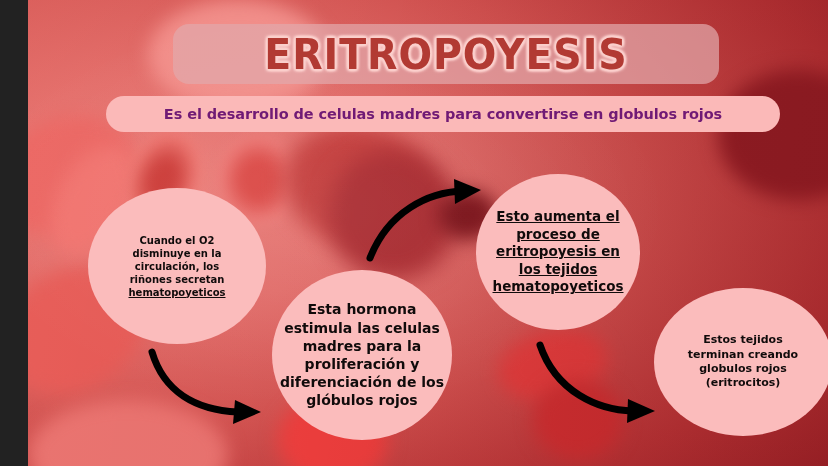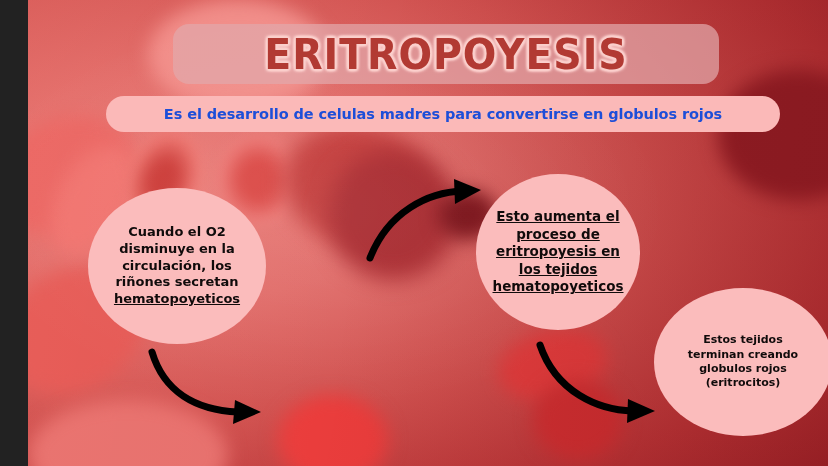--- a/index.html
+++ b/index.html
@@ -74,21 +74,21 @@
     left: 78px; top: 96px;
     width: 674px; height: 36px;
     background: #fbb9b8;
     border-radius: 18px;
     display: flex; align-items: center; justify-content: center;
   }
   .subtitle-text {
     font-family: "DejaVu Sans", sans-serif;
     font-weight: 700;
     font-size: 14.5px;
-    color: #1d4ed8;
+    color: #701a75;
     letter-spacing: -0.1px;
     white-space: nowrap;
   }
 
   
   .node {
     position: absolute;
     background: #fbbcbc;
     border-radius: 50%;
     display: flex;
@@ -99,21 +99,21 @@
   .node-text {
     font-family: "DejaVu Sans", sans-serif;
     font-weight: 700;
     color: #100b0b;
     text-align: center;
     line-height: 1.30;
   }
   .node-text u { text-decoration: underline; text-underline-offset: 1px; }
 
   #node1 { left: 60px;  top: 188px; width: 178px; height: 156px; }
-  #node1 .node-text { font-size: 13px; }
+  #node1 .node-text { font-size: 10px; }
 
   #node2 { left: 244px; top: 270px; width: 180px; height: 170px; }
   #node2 .node-text { font-size: 14px; }
 
   #node3 { left: 448px; top: 174px; width: 164px; height: 156px; }
   #node3 .node-text { font-size: 13.5px; text-decoration: underline; }
 
   #node4 { left: 626px; top: 288px; width: 178px; height: 148px; }
   #node4 .node-text { font-size: 11px; }
 
@@ -175,20 +175,23 @@
     </g>
     <g>
       <path d="M512,345 C528,392 570,410 605,411" fill="none" stroke="#000" stroke-width="7" stroke-linecap="round"></path>
       <path d="M600,399 L627,411 L599,423 Z" fill="#000"></path>
     </g>
   </svg>
 
   <div class="node" id="node1">
     <div class="node-text">Cuando el O2<br>disminuye en la<br>circulación, los<br>riñones secretan<br><u>hematopoyeticos</u></div>
   </div>
+  <div class="node" id="node2">
+    <div class="node-text">Esta hormona<br>estimula las celulas<br>madres para la<br>proliferación y<br>diferenciación de los<br>glóbulos rojos</div>
+  </div>
   <div class="node" id="node3">
     <div class="node-text">Esto aumenta el<br>proceso de<br>eritropoyesis en<br>los tejidos<br>hematopoyeticos</div>
   </div>
   <div class="node" id="node4">
     <div class="node-text">Estos tejidos<br>terminan creando<br>globulos rojos<br>(eritrocitos)</div>
   </div>
 
 
 </div>
 

